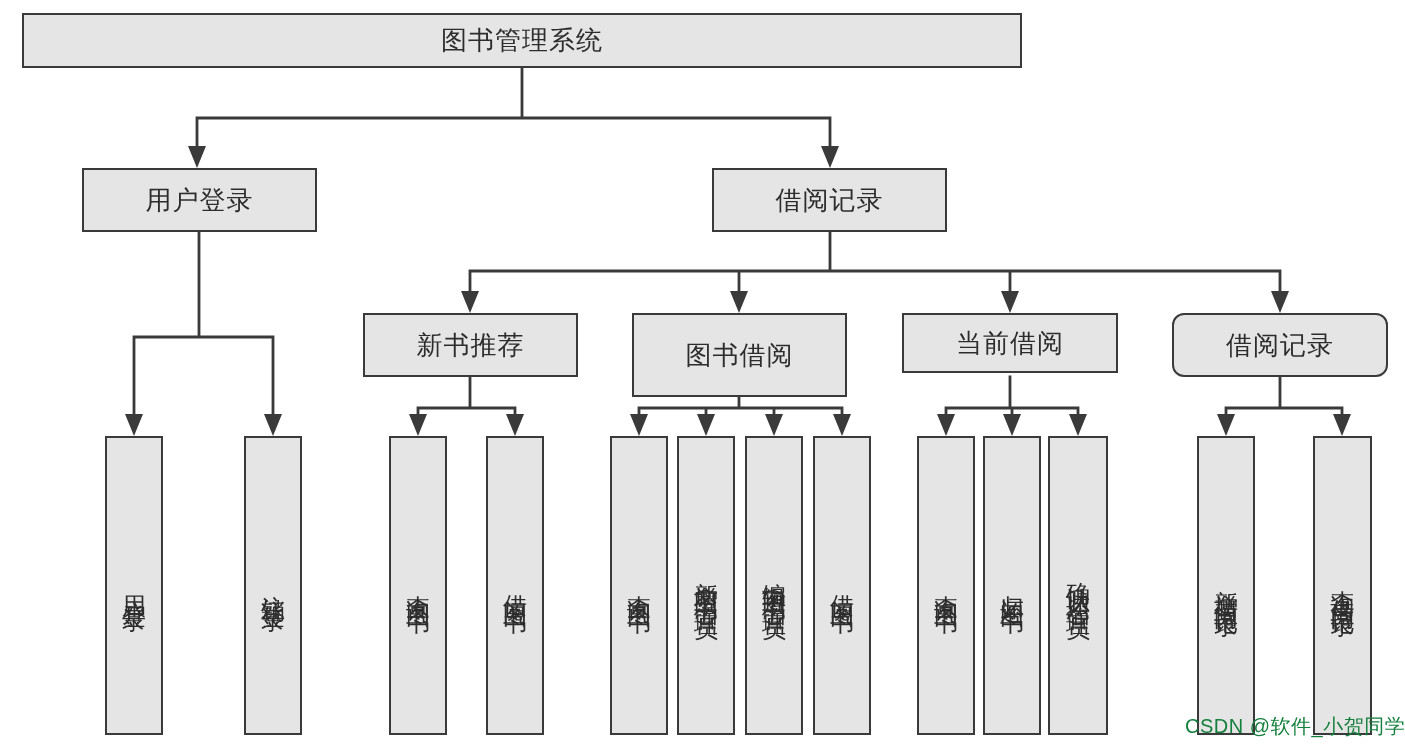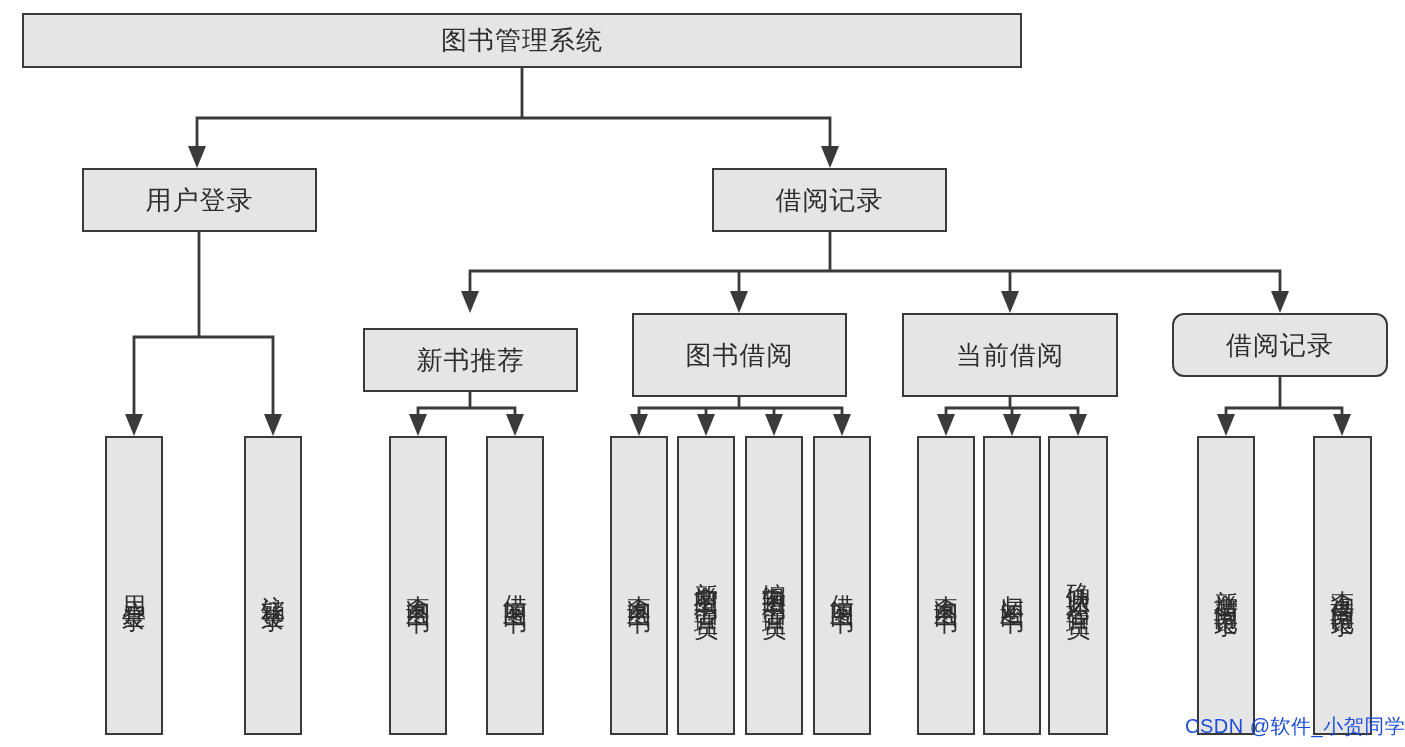--- a/index.html
+++ b/index.html
@@ -40,21 +40,21 @@
     line-height: 1;
     letter-spacing: 5px;
     white-space: nowrap;
   }
   .watermark {
     position: absolute;
     left: 1185px;
     top: 713px;
     z-index: 5;
     font-size: 20px;
-    color: #1d4ed8;
+    color: #15803d;
     letter-spacing: 0.5px;
     white-space: nowrap;
   }
 </style>
 </head>
 <body>
 
 <div class="canvas">
 
   <svg class="connectors" viewBox="0 0 1405 747" xmlns="http://www.w3.org/2000/svg">
@@ -88,23 +88,23 @@
     <use href="#ah" x="1078" y="436"></use>
     <use href="#ah" x="1226" y="436"></use>
     <use href="#ah" x="1342" y="436"></use>
   </svg>
 
   <div class="node" style="left:22px; top:13px; width:1000px; height:55px;">图书管理系统</div>
 
   <div class="node" style="left:82px; top:168px; width:235px; height:64px;">用户登录</div>
   <div class="node" style="left:712px; top:168px; width:235px; height:64px;">借阅记录</div>
 
-  <div class="node" style="left:363px; top:328px; width:215px; height:64px;">新书推荐</div>
+  <div class="node" style="left:363px; top:313px; width:215px; height:64px;">新书推荐</div>
   <div class="node" style="left:632px; top:313px; width:215px; height:84px;">图书借阅</div>
-  <div class="node" style="left:902px; top:313px; width:216px; height:84px;font-family:Liberation Mono, monospace;">当前借阅</div>
+  <div class="node" style="left:902px; top:313px; width:216px; height:60px;font-family:Liberation Mono, monospace;">当前借阅</div>
   <div class="node" style="left:1172px; top:313px; width:216px; height:64px;border-radius:12px;">借阅记录</div>
 
   <div class="leaf" style="left:105px; top:436px; width:58px; height:299px;">
     <span>用户登录</span>
   </div>
   <div class="leaf" style="left:244px; top:436px; width:58px; height:299px;">
     <span>注销登录</span>
   </div>
 
   <div class="leaf" style="left:389px; top:436px; width:58px; height:299px;">

